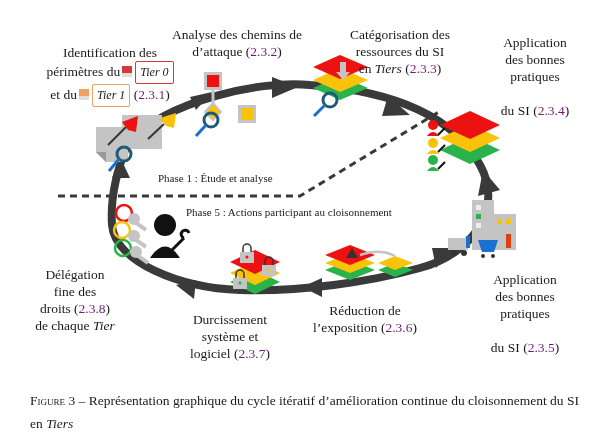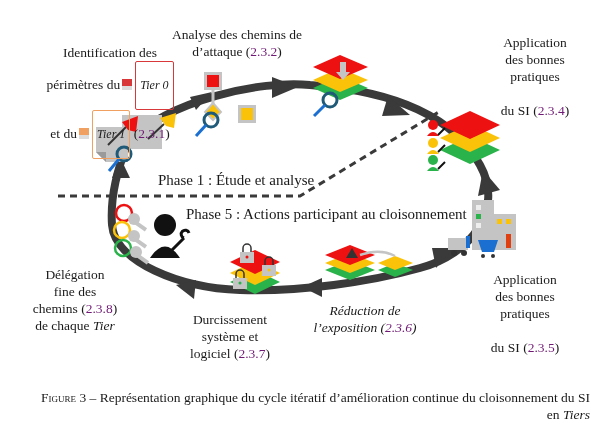--- a/index.html
+++ b/index.html
@@ -2,24 +2,24 @@
 <html><head>
 <meta charset="utf-8">
 <style>
   html, body { margin:0; padding:0; background:#ffffff; }
   body { width:602px; height:441px; position:relative; overflow:hidden;
          font-family:"DejaVu Serif", "Liberation Serif", serif; color:#1a1a1a; }
   #diagram { position:absolute; left:0; top:0; width:602px; height:441px; }
   .lbl { position:absolute; font-family:"Liberation Serif", serif; font-size:13.5px; line-height:17px; text-align:center; color:#1a1a1a; }
   .ref { color:#701a75; }
   .it { font-style:italic; }
-  .tierbox { display:inline-block; border:1.5px solid; border-radius:2px; padding:17px 4px; font-style:italic; font-size:12px; line-height:13px; margin-left:3px; }
+  .tierbox { display:inline-block; border:1.5px solid; border-radius:2px; padding:4px 4px; font-style:italic; font-size:12px; line-height:13px; margin-left:3px; }
   .tierflag { display:inline-block; width:10px; height:11px; vertical-align:-1px; margin-left:2px; }
-  .phase { position:absolute; font-family:"Liberation Serif", serif; font-size:15px; color:#1a1a1a; white-space:nowrap; }
-  .caption { position:absolute; left:30px; top:389px; width:560px; font-family:"Liberation Serif", serif; font-size:13.5px; line-height:17px; color:#1a1a1a;text-align:right; }
+  .phase { position:absolute; font-family:"Liberation Serif", serif; font-size:11px; color:#1a1a1a; white-space:nowrap; }
+  .caption { position:absolute; left:30px; top:389px; width:560px; font-family:"Liberation Serif", serif; font-size:13.5px; line-height:23px; color:#1a1a1a; }
   .sc { font-variant:small-caps; }
 </style>
 </head>
 <body>
 
 <div id="diagram">
   <svg width="602" height="441" viewBox="0 0 602 441">
 
     <path d="M58 196 L300 196 L442 110" fill="none" stroke="#3a3a3a" stroke-width="3" stroke-dasharray="7 5"></path>
 
@@ -157,56 +157,63 @@
     <span>et du</span><span class="tierflag" style="background:linear-gradient(#f0a060 60%, #ddd 60%);"></span><span class="tierbox" style="border-color:#f0a060;">Tier 1</span>
     (<span class="ref">2.3.1</span>)
   </div>
 
   <div class="lbl" style="left:162px; top:26px; width:150px;">
     <span>Analyse des chemins de</span><br>
     <span>d’attaque</span>
     (<span class="ref">2.3.2</span>)
   </div>
 
+  <div class="lbl" style="left:330px; top:26px; width:140px;">
+    <span>Catégorisation des</span><br>
+    <span>ressources du SI</span><br>
+    <span>en</span>
+    <span class="it">Tiers</span>
+    (<span class="ref">2.3.3</span>)
+  </div>
 
   <div class="lbl" style="left:470px; top:34px; width:130px;">
     <span>Application</span><br>
     <span>des bonnes</span><br>
     <span>pratiques</span><br>
     <br>
     <span>du SI</span>
     (<span class="ref">2.3.4</span>)
   </div>
 
   <div class="lbl" style="left:460px; top:271px; width:130px;">
     <span>Application</span><br>
     <span>des bonnes</span><br>
     <span>pratiques</span><br>
     <br>
     <span>du SI</span>
     (<span class="ref">2.3.5</span>)
   </div>
 
-  <div class="lbl" style="left:300px; top:302px; width:130px;font-style:italic;">
+  <div class="lbl" style="left:300px; top:302px; width:130px;">
     <span>Réduction de</span><br>
     <span>l’exposition</span>
     (<span class="ref">2.3.6</span>)
   </div>
 
   <div class="lbl" style="left:170px; top:311px; width:120px;">
     <span>Durcissement</span><br>
     <span>système et</span><br>
     <span>logiciel</span>
     (<span class="ref">2.3.7</span>)
   </div>
 
   <div class="lbl" style="left:20px; top:266px; width:110px;">
     <span>Délégation</span><br>
     <span>fine des</span><br>
-    <span>chemins</span>
+    <span>droits</span>
     (<span class="ref">2.3.8</span>)<br>
     <span>de chaque</span>
     <span class="it">Tier</span>
   </div>
 
   
   <div class="phase" style="left:158px; top:172px;">Phase 1 : Étude et analyse</div>
   <div class="phase" style="left:186px; top:206px;">Phase 5 : Actions participant au cloisonnement</div>
 
   

